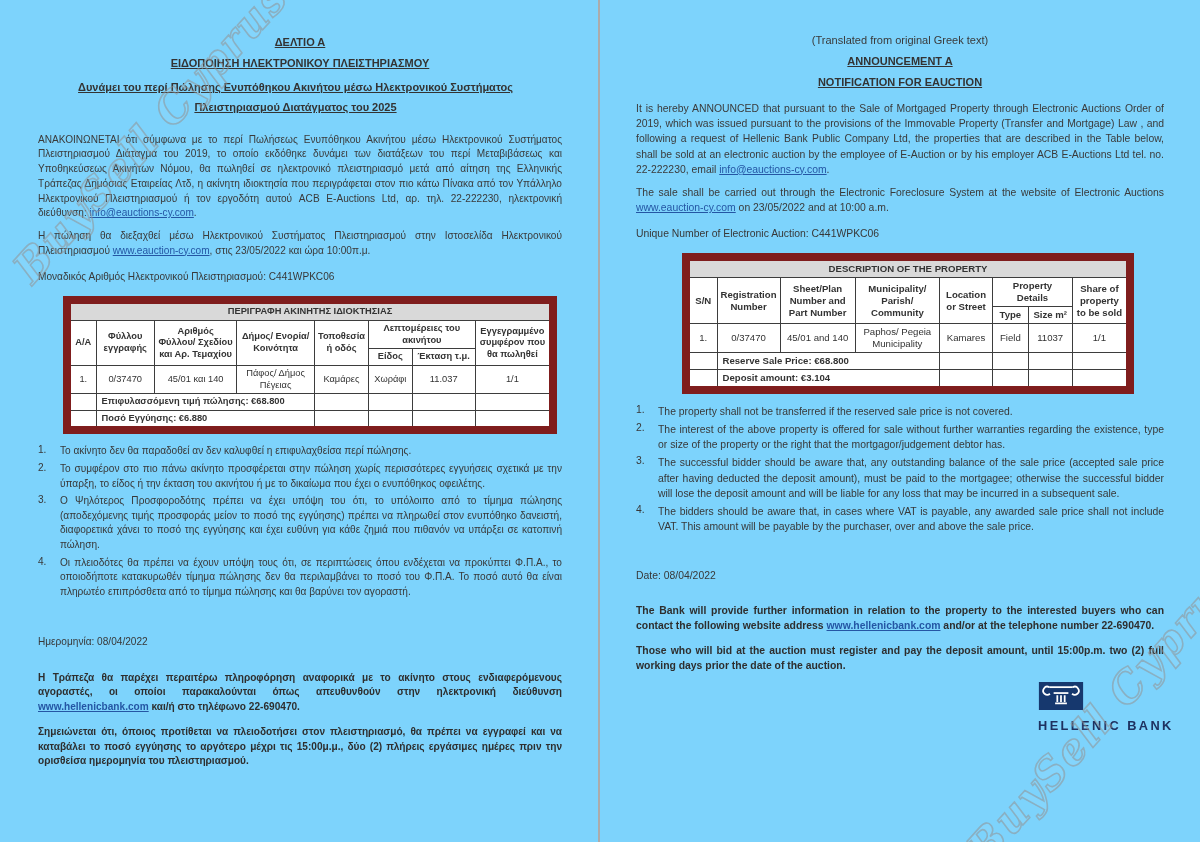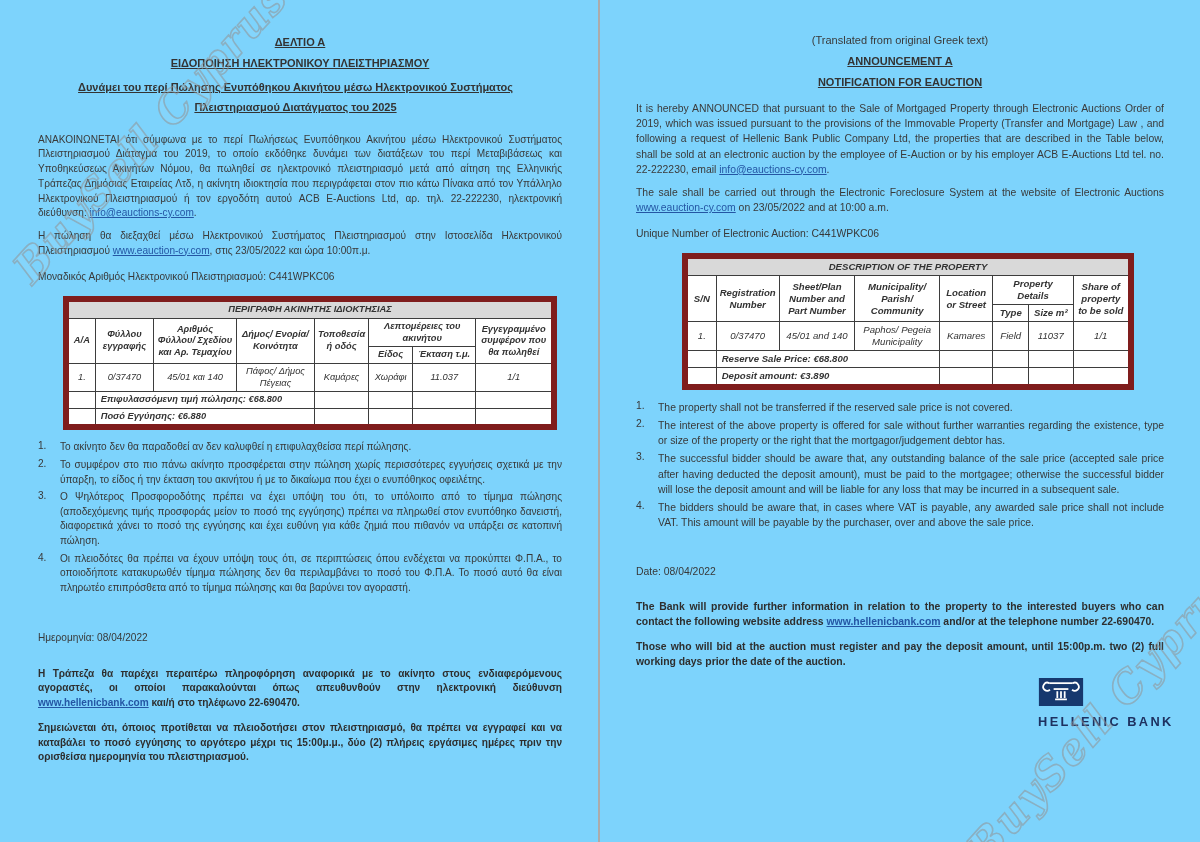--- a/index.html
+++ b/index.html
@@ -28,22 +28,22 @@
   }
   .plain-center { text-align: center; font-size: 11px; margin-bottom: 9px; color: #3a3a3a; }
   .subtitle2 { line-height: 1.8; margin-bottom: 13px; }
   .para {
     text-align: justify; line-height: 1.46; margin-bottom: 8px; color: #3a3a3a;
   }
   .mb14 { margin-bottom: 13px; }
   .link { color: #2456a4; text-decoration: underline; cursor: pointer; }
   .auction-no { margin: 12px 0 14px 0; }
   table.prop {
-    border-collapse: collapse; border: 6px solid #7f1d1d;
-    margin-bottom: 10px; background: #fff; font-style: italic;
+    border-collapse: collapse; border: 8px solid #7f1d1d;
+    margin-bottom: 10px; background: #fff;
   }
   #page-left table.prop  { width: 494px; margin-left: 25px; font-size: 9.3px; }
   #page-right table.prop { width: 452px; margin-left: 46px; font-size: 9.6px; }
   table.prop td, table.prop th {
     border: 1px solid #3d3d3d; text-align: center; vertical-align: middle;
     padding: 2px 3px; line-height: 1.25; color: #333;
   }
   .tbl-title { background: #d9d9d9; font-weight: bold; padding: 2px; }
   table.prop th { font-weight: bold; }
   .price-cell { text-align: left !important; font-weight: bold; padding-left: 5px !important; }
@@ -202,21 +202,21 @@
     <tr>
       <td></td>
       <td class="price-cell" colspan="3">Reserve Sale Price: €68.800</td>
       <td></td>
       <td></td>
       <td></td>
       <td></td>
     </tr>
     <tr>
       <td></td>
-      <td class="price-cell" colspan="3">Deposit amount: €3.890</td>
+      <td class="price-cell" colspan="3">Deposit amount: €3.104</td>
       <td></td>
       <td></td>
       <td></td>
       <td></td>
     </tr>
   </tbody>
     </table>
 
   <div class="notes">
     <div class="note-row">

